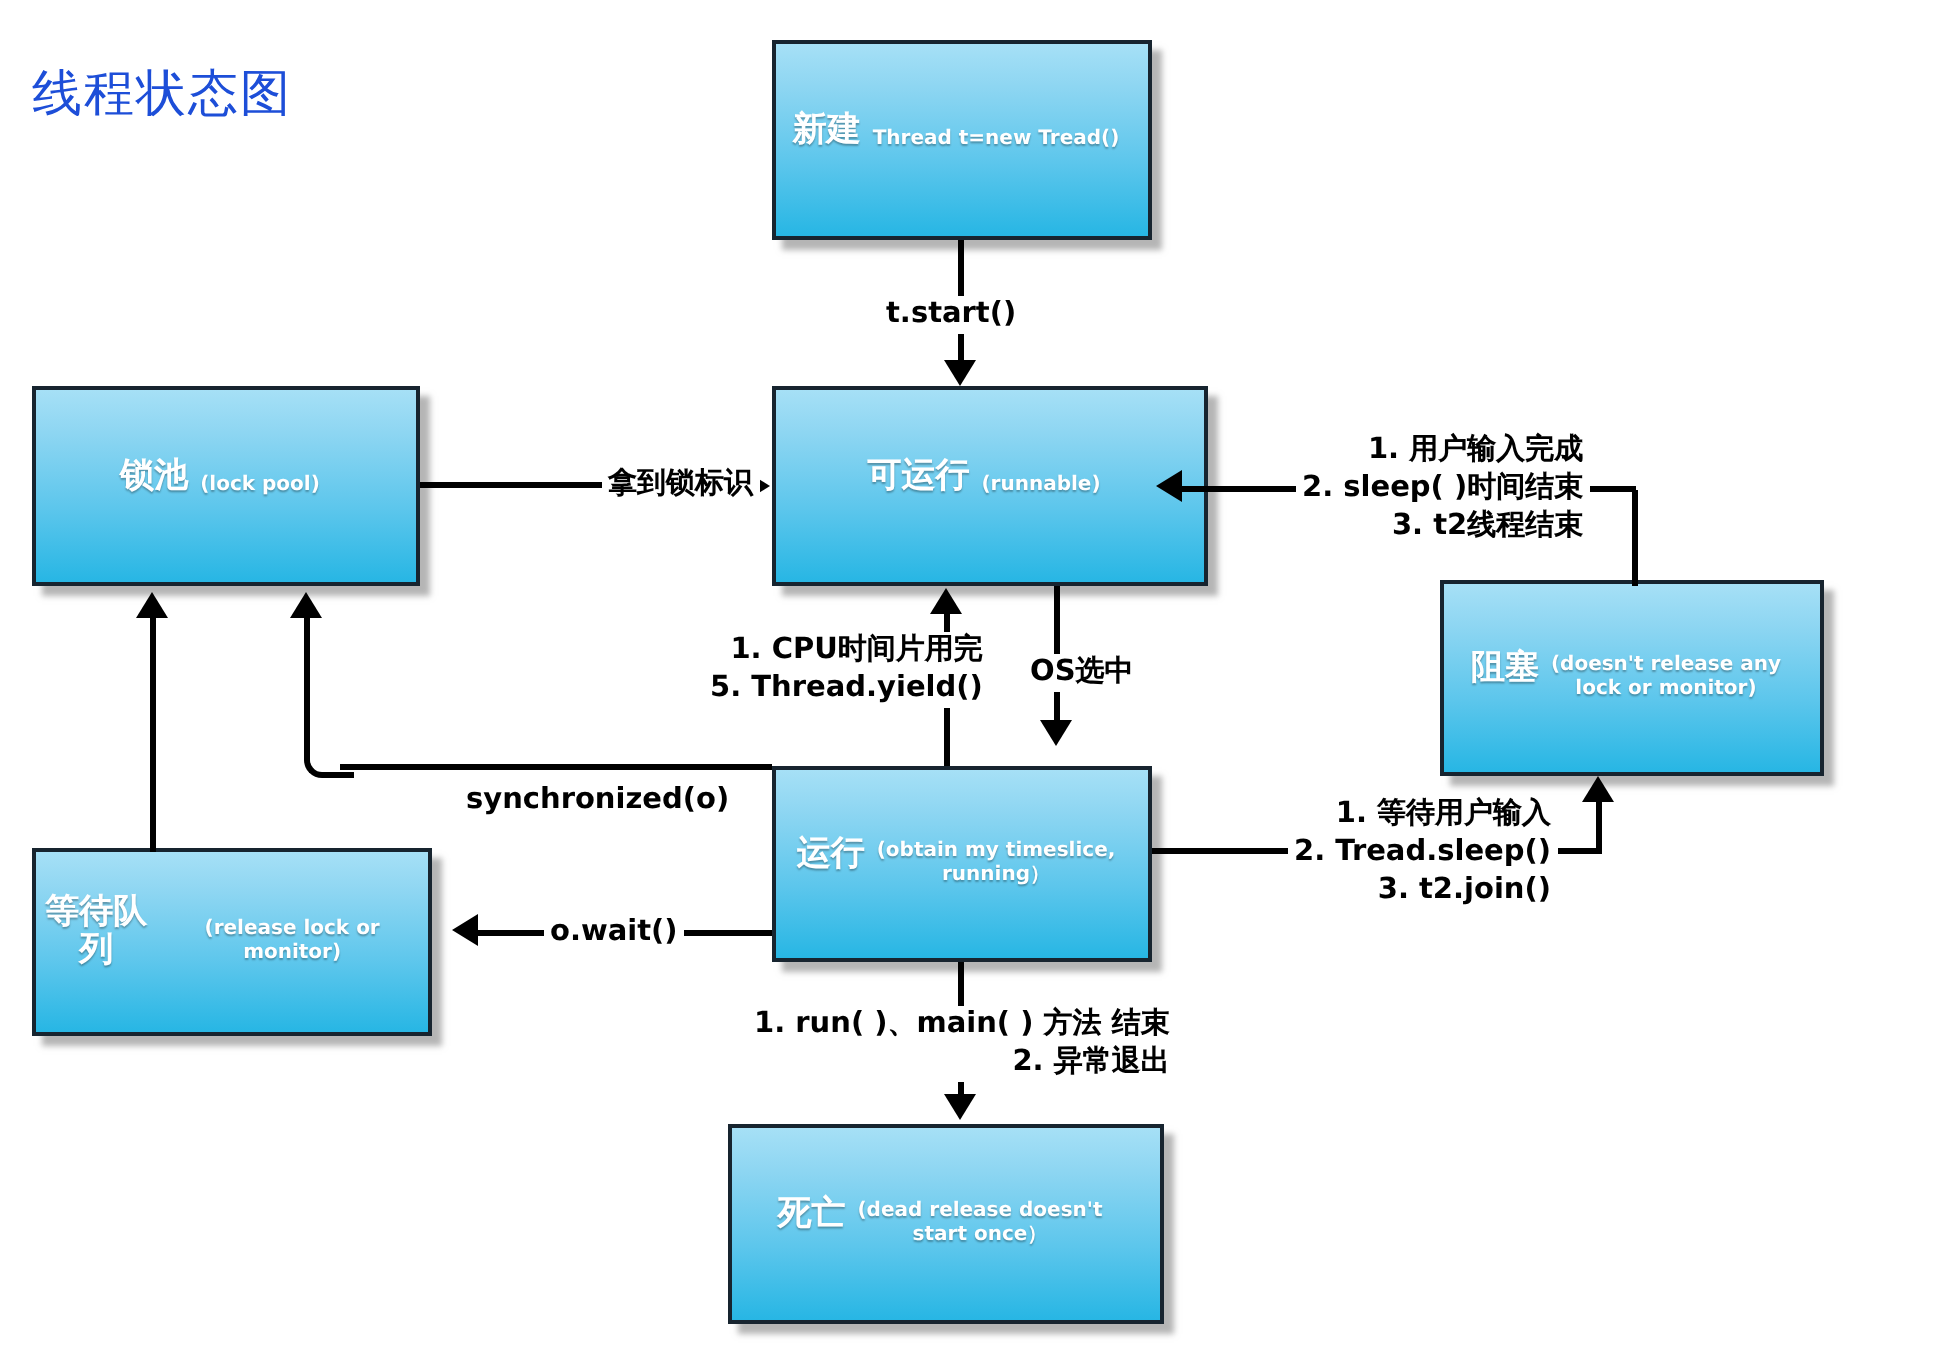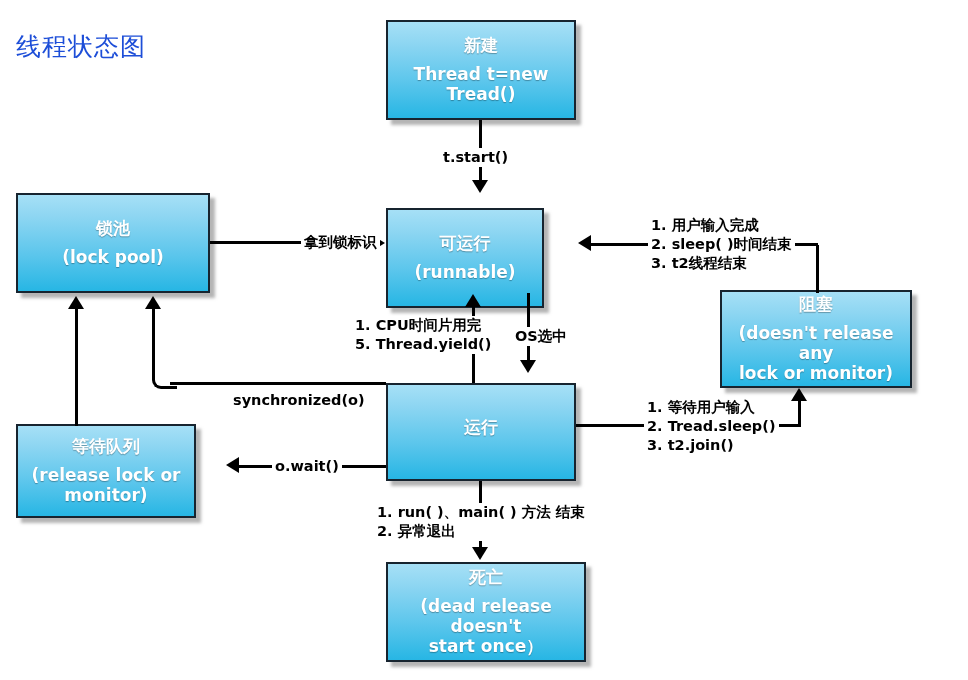--- a/index.html
+++ b/index.html
@@ -17,91 +17,93 @@
     font-family:Liberation Sans, sans-serif;
     letter-spacing:1px;white-space:nowrap;
   }
 
   
   .node{
     position:absolute;box-sizing:border-box;
     border:2px solid #17242f;
     background:linear-gradient(180deg,#a6e0f6 0%,#8ed6f2 22%,#5cc6ec 62%,#27b6e4 100%);
     box-shadow:5px 5px 3px rgba(120,120,120,.55);
-    display:flex;flex-direction:column;align-items:center;justify-content:center;
+    display:flex;flex-direction:row;align-items:center;justify-content:center;
     color:#ffffff;text-align:center;
   }
   .node .cn{
     font-size:17px;font-weight:700;line-height:1.1;
     text-shadow:0 1px 1px rgba(0,0,0,.30);
     margin-bottom:10px;
   }
   .node .en{
-    font-size:17px;font-weight:700;line-height:1.18;
+    font-size:10px;font-weight:700;line-height:1.18;
     text-shadow:0 1px 1px rgba(0,0,0,.30);
     padding:0 6px;white-space:pre-line;
   }
 
   
   .ln{position:absolute;background:#000;}
   .hln{height:3px;}
   .vln{width:3px;}
   .arrow{position:absolute;width:0;height:0;}
   .ar-down{border-left:8px solid transparent;border-right:8px solid transparent;border-top:13px solid #000;}
   .ar-up{border-left:8px solid transparent;border-right:8px solid transparent;border-bottom:13px solid #000;}
   .ar-left{border-top:8px solid transparent;border-bottom:8px solid transparent;border-right:13px solid #000;}
   .ar-right{border-top:8px solid transparent;border-bottom:8px solid transparent;border-left:13px solid #000;}
   .corner{position:absolute;border:3px solid #000;background:transparent;}
 
   
   .lbl{
     position:absolute;color:#000;font-weight:700;
     font-size:14.5px;line-height:1.30;white-space:pre-line;
-    background:#fff;padding:0 3px;
+    background:#fff;padding:0 3px;text-align:right;
   }
   .lbl.sm{font-size:14px;}
 </style>
 </head>
 <body>
 
 <div id="stage">
 
   <div class="title">线程状态图</div>
 
   <div class="node" style="left:386px;top:20px;width:190px;height:100px;">
     <div class="cn">新建</div>
     <div class="en">Thread t=new Tread()</div>
   </div>
 
-  <div class="node" style="left:386px;top:208px;width:158px;height:100px;">
+  <div class="node" style="left:386px;top:193px;width:218px;height:100px;">
     <div class="cn">可运行</div>
     <div class="en">(runnable)</div>
   </div>
 
   <div class="node" style="left:16px;top:193px;width:194px;height:100px;">
     <div class="cn">锁池</div>
     <div class="en">(lock pool)</div>
   </div>
 
   <div class="node" style="left:720px;top:290px;width:192px;height:98px;">
     <div class="cn">阻塞</div>
     <div class="en">(doesn't release any
 lock or monitor)</div>
   </div>
 
   <div class="node" style="left:386px;top:383px;width:190px;height:98px;">
     <div class="cn">运行</div>
+    <div class="en">(obtain my timeslice,
+running）</div>
   </div>
 
-  <div class="node" style="left:16px;top:424px;width:180px;height:94px;">
+  <div class="node" style="left:16px;top:424px;width:200px;height:94px;">
     <div class="cn">等待队列</div>
     <div class="en">(release lock or monitor)</div>
   </div>
 
-  <div class="node" style="left:386px;top:562px;width:200px;height:100px;">
+  <div class="node" style="left:364px;top:562px;width:218px;height:100px;">
     <div class="cn">死亡</div>
     <div class="en">(dead release doesn't
 start once）</div>
   </div>
 
   <div class="ln vln" style="left:479px;top:120px;height:62px;"></div>
   <div class="arrow ar-down" style="left:472px;top:180px;"></div>
   <div class="lbl" style="left:440px;top:148px;">t.start()</div>
 
   <div class="ln hln" style="left:210px;top:241px;width:165px;"></div>

